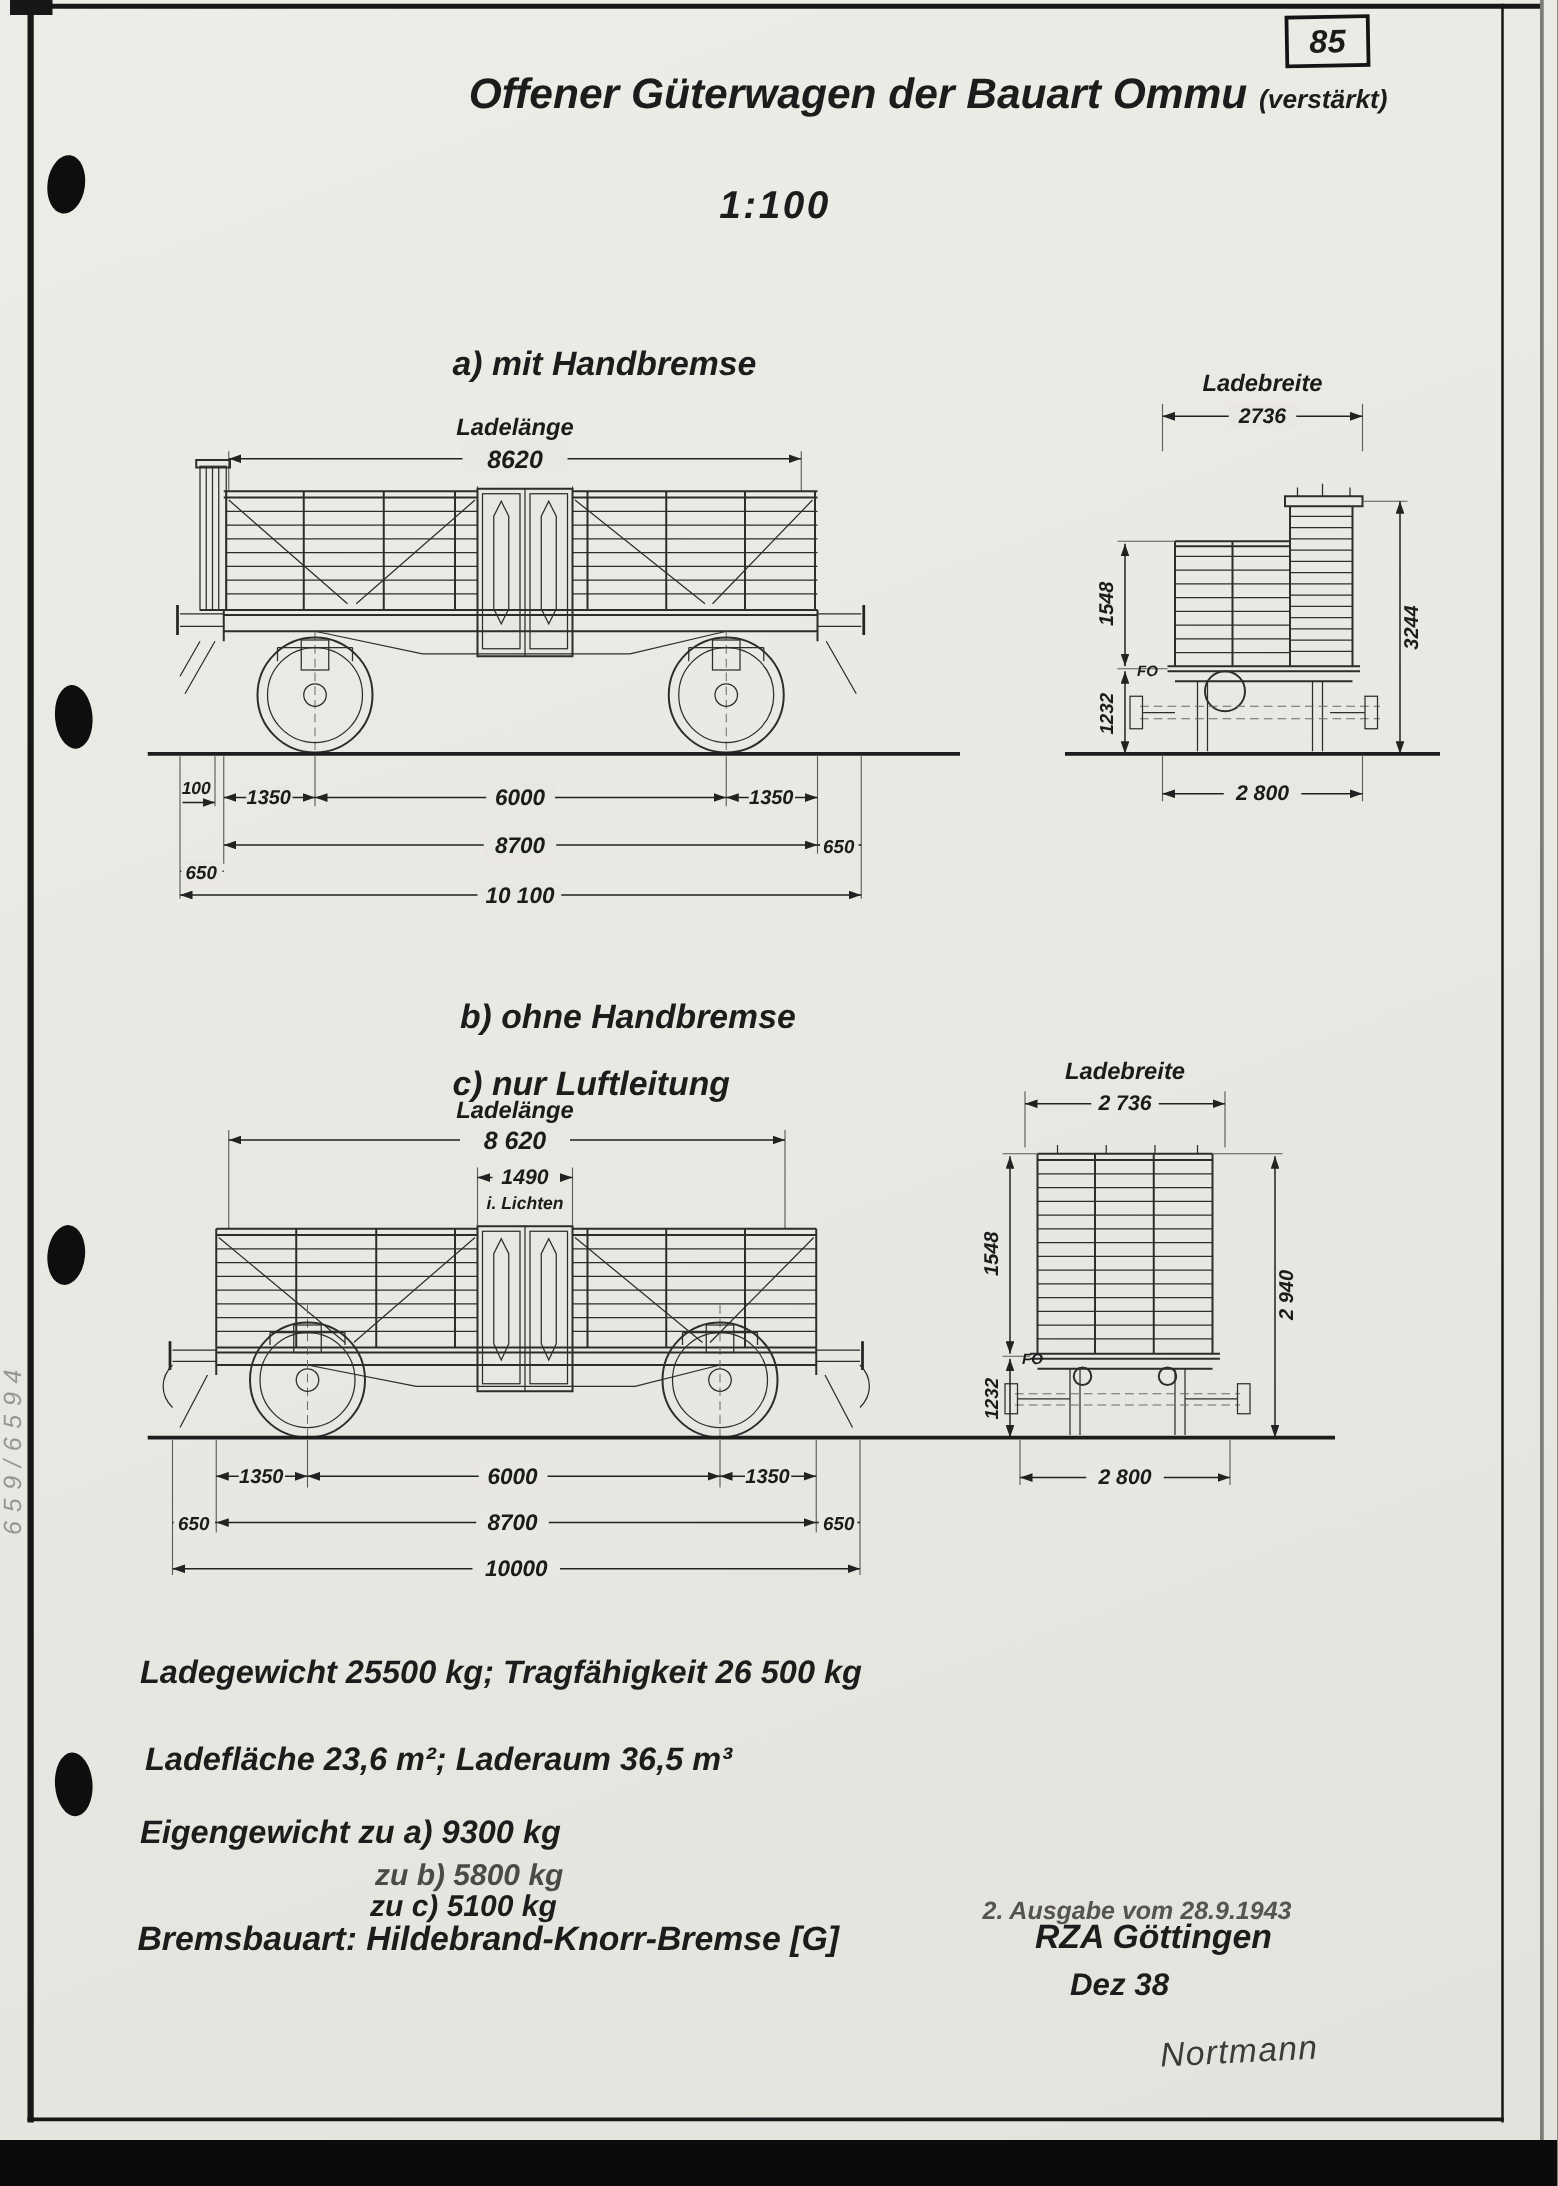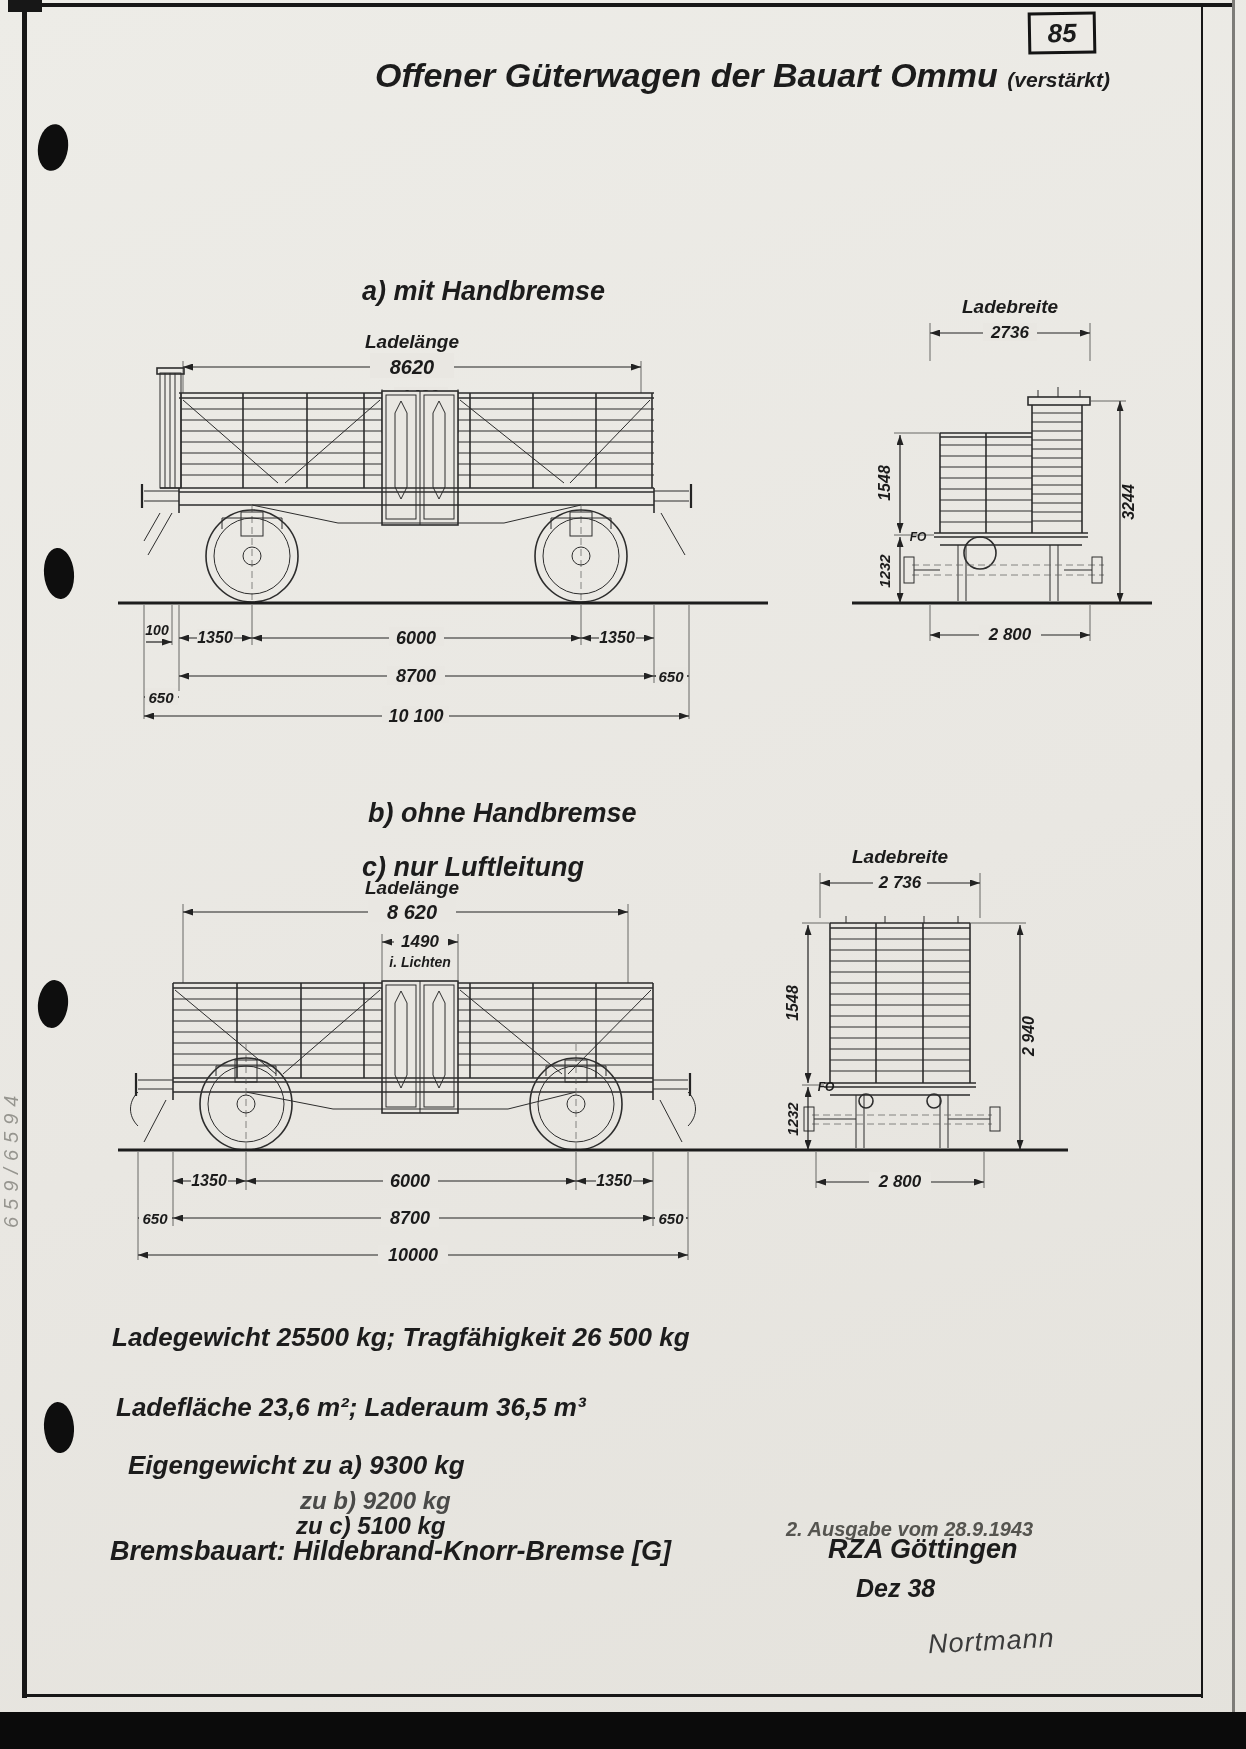--- a/index.html
+++ b/index.html
@@ -66,20 +66,21 @@
   <div class="hole" style="left:44px; top:1402px; width:30px; height:51px; transform:rotate(-4deg);"></div>
 
   <div class="margin-note">659/6594</div>
 
   <div class="pagenum">85</div>
 
   <div class="title1 hand">
     <span>Offener Güterwagen der Bauart Ommu</span>
     <span class="sfx">(verstärkt)</span>
   </div>
+  <div class="title3 hand">1:100</div>
 
   <div class="cap hand" style="left:362px; top:276px;">a) mit Handbremse</div>
 
   <svg class="abs" style="left:118px; top:293px;" width="650" height="430" viewBox="0 0 650 430">
     <defs>
       <marker id="A_s" markerWidth="10" markerHeight="7" refX="0" refY="3.5" orient="auto" markerUnits="userSpaceOnUse">
           <path d="M10,0 L0,3.5 L10,7 Z" fill="#222"></path>
         </marker>
       <marker id="A_e" markerWidth="10" markerHeight="7" refX="10" refY="3.5" orient="auto" markerUnits="userSpaceOnUse">
           <path d="M0,0 L10,3.5 L0,7 Z" fill="#222"></path>
@@ -336,22 +337,22 @@
     <text class="dtxt" font-size="16" x="266" y="193" transform="rotate(-90 266 193)">2 940</text>
 
     <path class="ext" d="M48,309 V345 M216,309 V345"></path>
     <path class="dim" d="M48,339 H216" marker-start="url(#EB_s)" marker-end="url(#EB_e)"></path>
     <rect class="bg" x="101" y="329" width="62" height="18"></rect>
     <text class="dtxt" font-size="17" x="132" y="344">2 800</text>
   </svg>
 
   <div class="spec hand" style="left:112px; top:1322px;">Ladegewicht 25500 kg; Tragfähigkeit 26 500 kg</div>
   <div class="spec hand" style="left:116px; top:1392px;">Ladefläche 23,6 m²; Laderaum 36,5 m³</div>
-  <div class="spec hand" style="left:112px; top:1450px;margin-left:16px;">Eigengewicht zu a) 9300 kg</div>
-  <div class="spec hand" style="left:300px; top:1487px; font-size:24px; color:#4a4a48;">zu b) 9200 kg</div>
+  <div class="spec hand" style="left:112px; top:1450px;">Eigengewicht zu a) 9300 kg</div>
+  <div class="spec hand" style="left:300px; top:1487px; font-size:24px; color:#4a4a48;">zu b) 5800 kg</div>
   <div class="spec hand" style="left:296px; top:1512px; font-size:24px;">zu c) 5100 kg</div>
   <div class="spec hand" style="left:110px; top:1536px; font-size:27px;">Bremsbauart: Hildebrand-Knorr-Bremse [G]</div>
 
   <div class="spec hand" style="left:828px; top:1534px; font-size:27px;">RZA Göttingen</div>
   <div class="spec hand" style="left:856px; top:1574px; font-size:25px;">Dez 38</div>
   <div class="spec hand" style="left:786px; top:1518px; font-size:20px; color:#55544f;">2. Ausgabe vom 28.9.1943</div>
 
   <div class="signature">Nortmann</div>
 
 </div>

